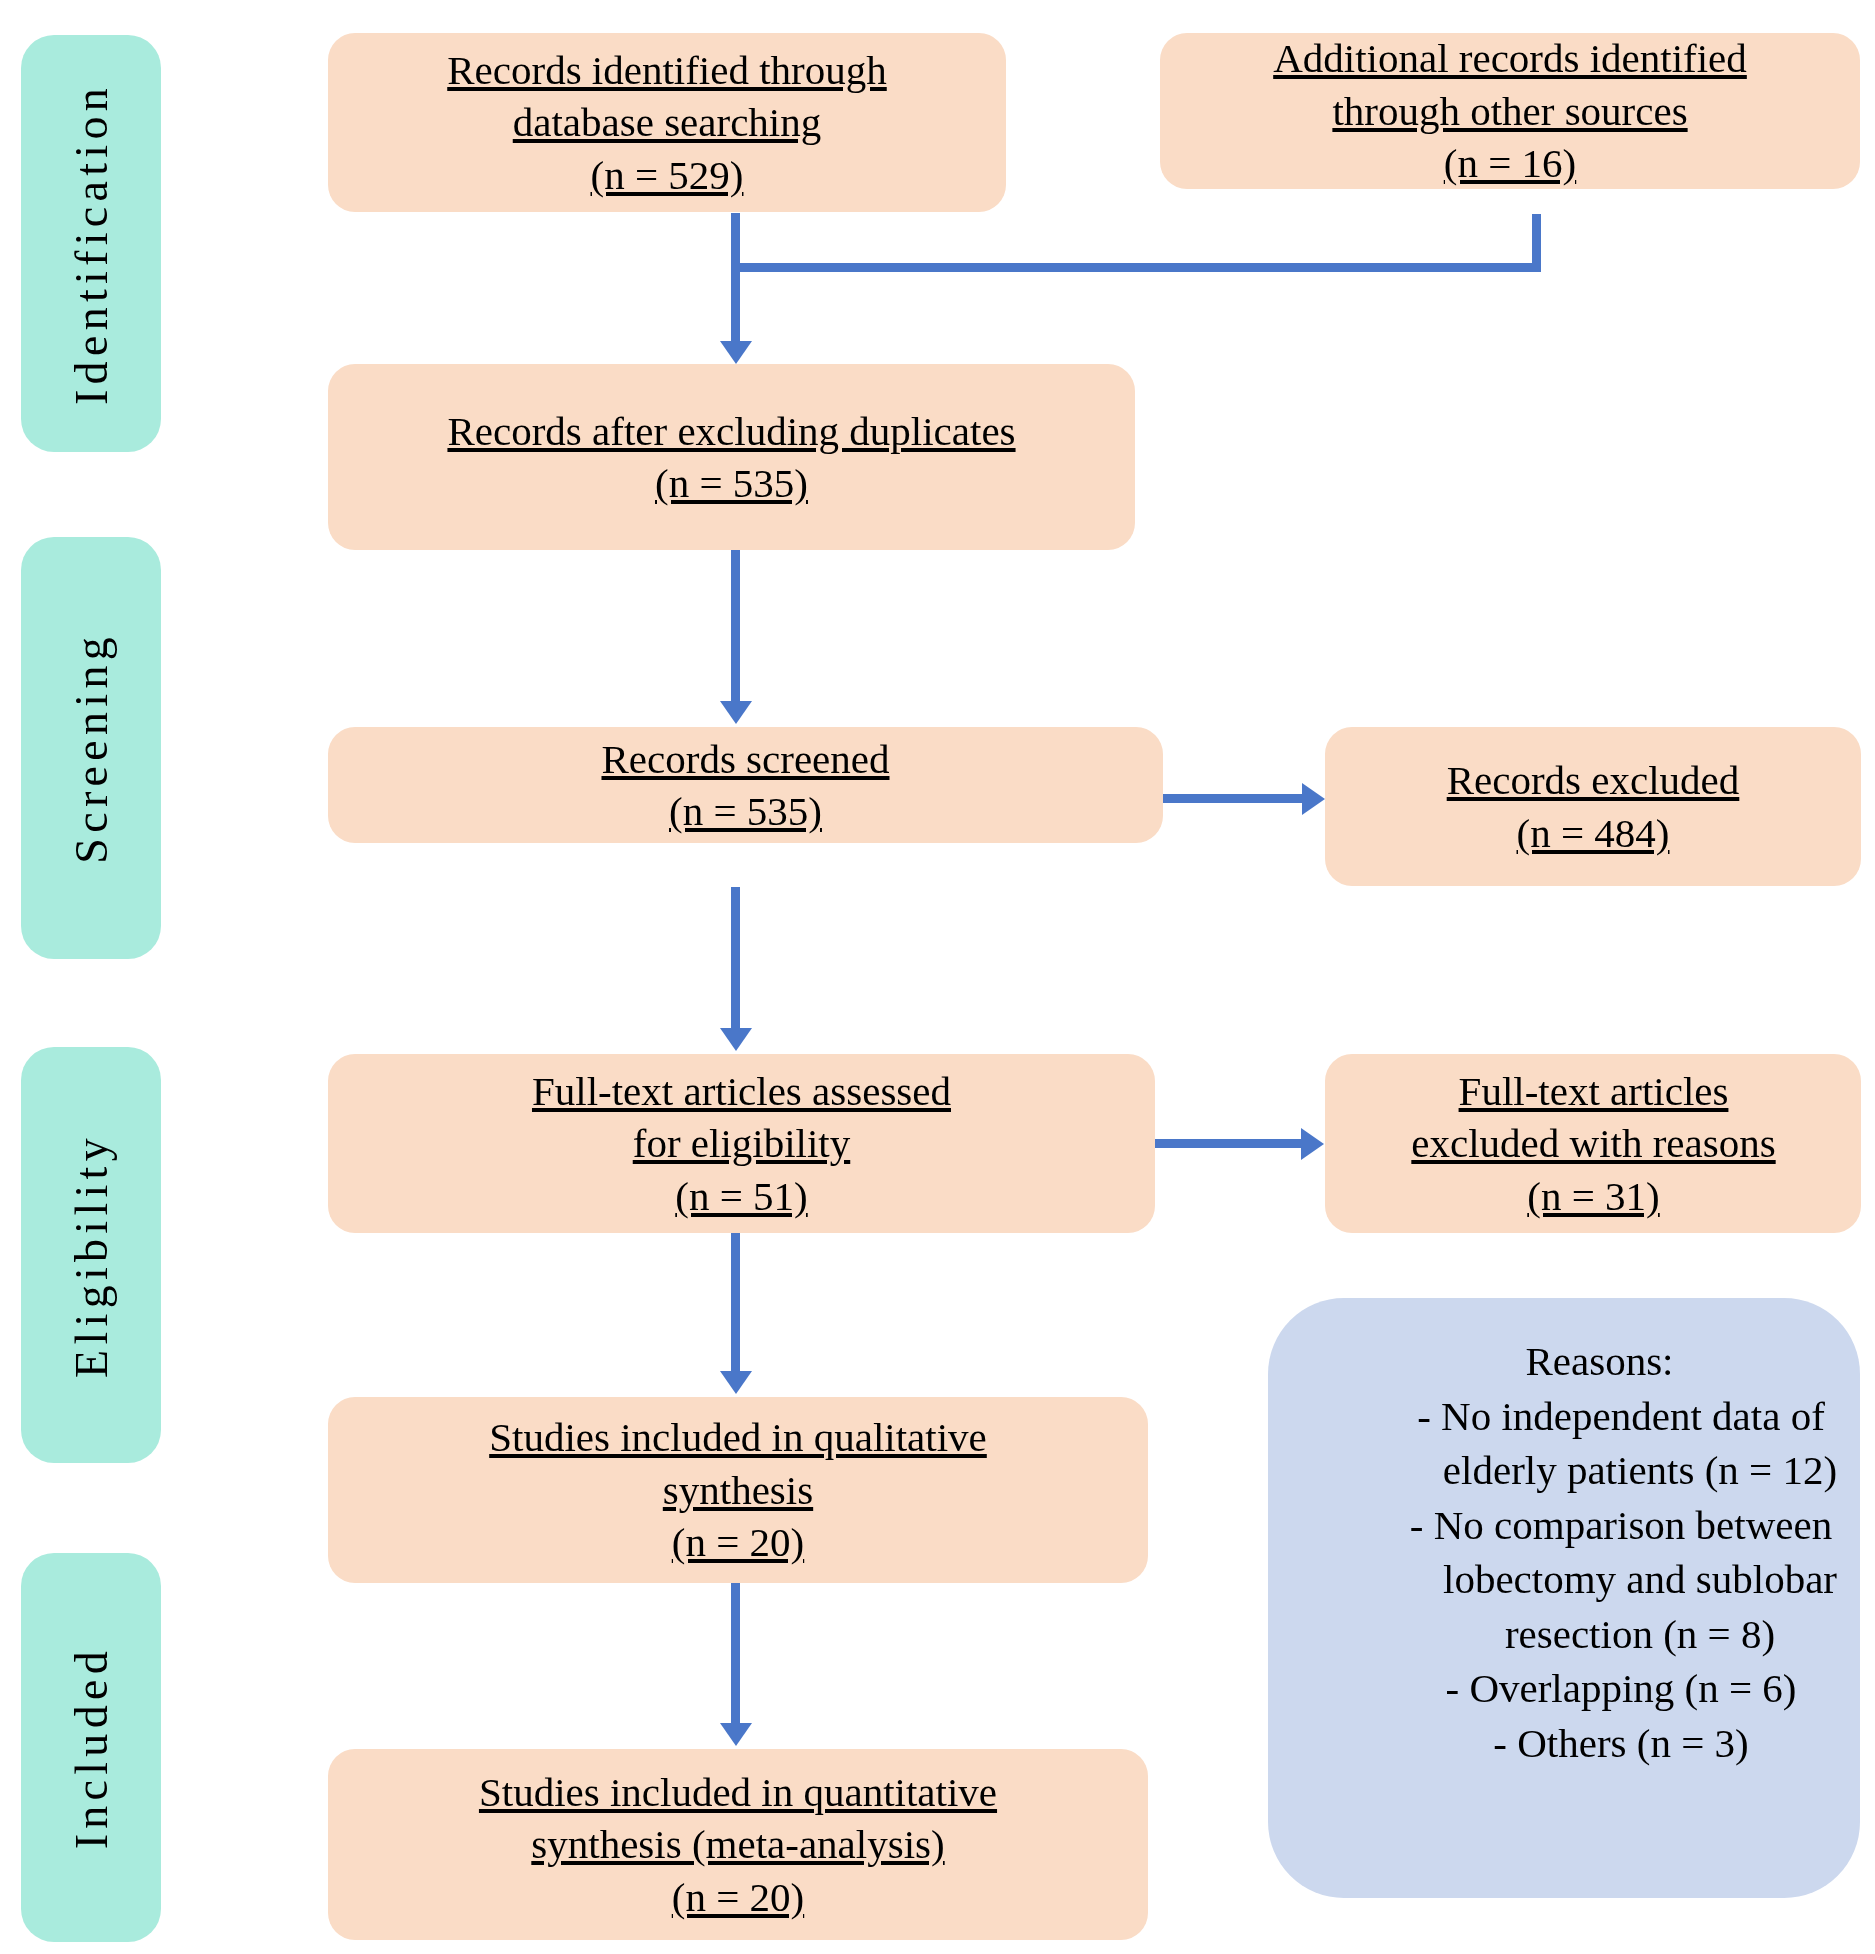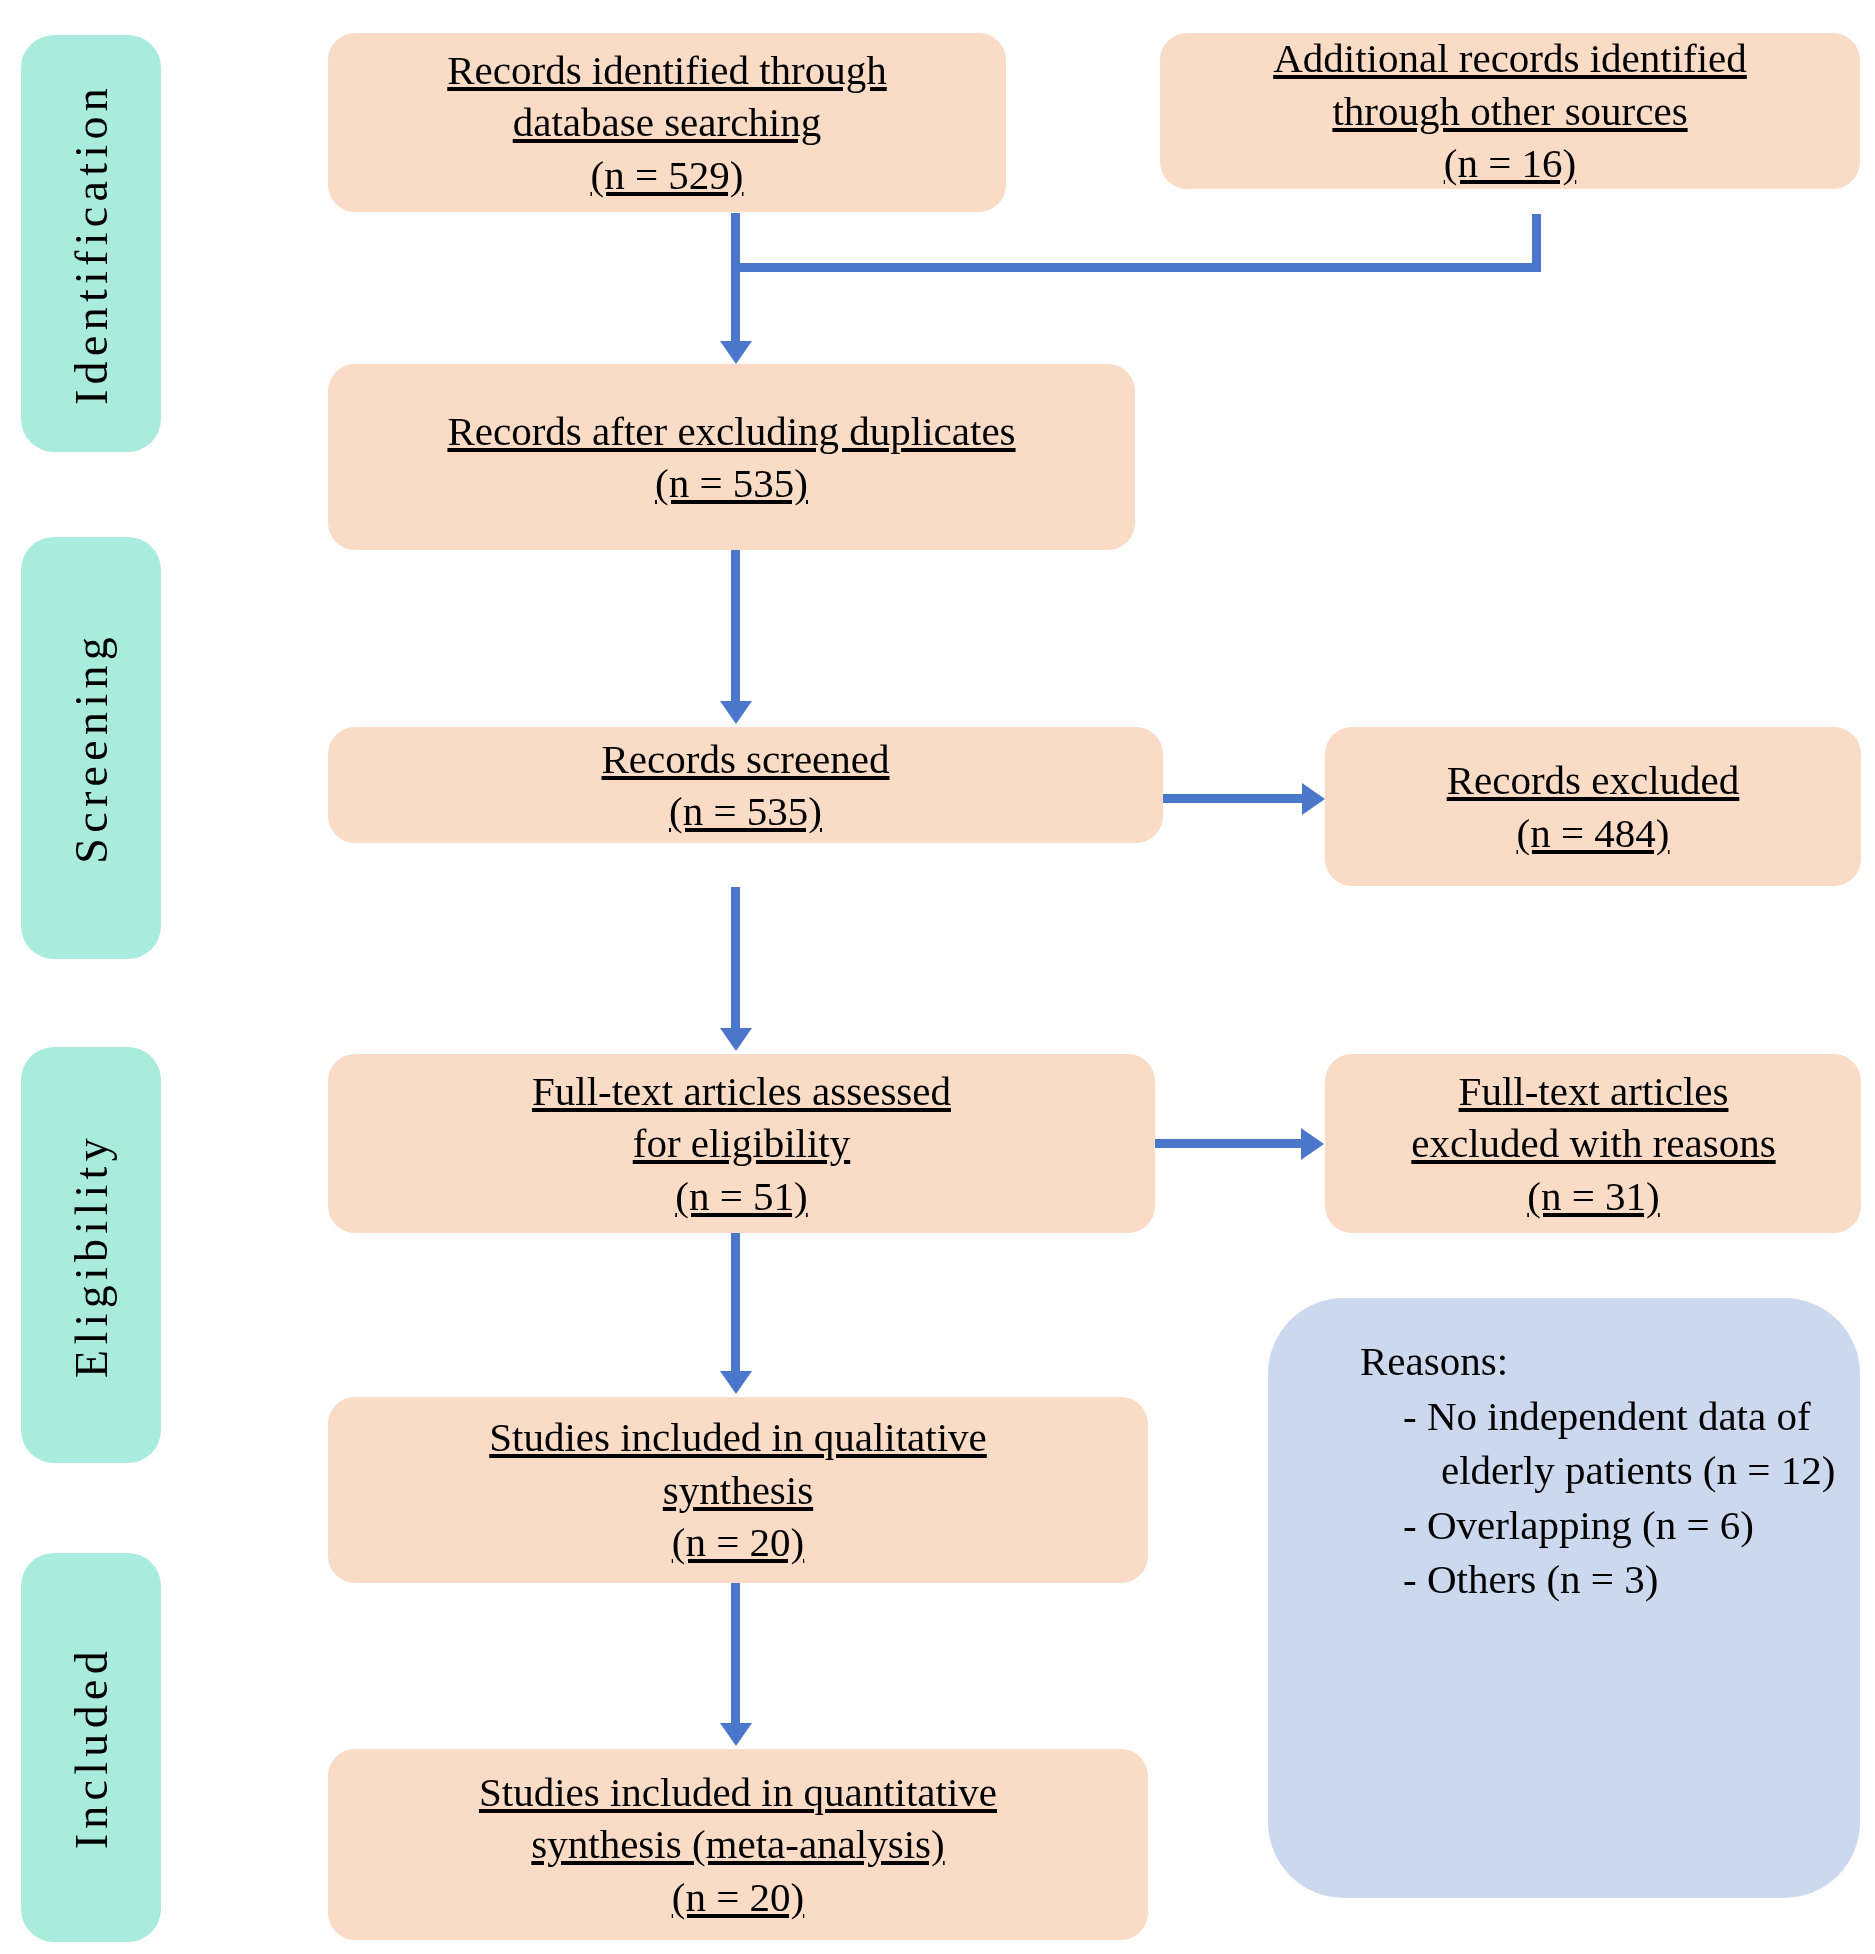--- a/index.html
+++ b/index.html
@@ -75,20 +75,21 @@
   
   .reasons {
     position: absolute;
     left: 1268px; top: 1298px;
     width: 592px; height: 600px;
     background: var(--reasons-fill);
     border-radius: 76px;
     font-size: 41px;
     line-height: 1.33;
     padding: 36px 21px 0 92px;
+    text-align: center;
   }
   .reasons-item { padding-left: 38px; text-indent: -38px; margin-left: 43px; }
 </style>
 </head>
 <body>
 
 <div class="canvas">
 
   <div class="stage" style="top:35px;height:417px;">
     <span class="stage-label">Identification</span>
@@ -152,18 +153,19 @@
   <div class="arrow-down" style="left:731px;top:550px;height:151px;"></div>
   <div class="arrow-right" style="left:1163px;top:794px;width:139px;"></div>
   <div class="arrow-down" style="left:731px;top:887px;height:141px;"></div>
   <div class="arrow-right" style="left:1155px;top:1139px;width:146px;"></div>
   <div class="arrow-down" style="left:731px;top:1233px;height:138px;"></div>
   <div class="arrow-down" style="left:731px;top:1583px;height:140px;"></div>
 
   <div class="reasons">
     <div class="reasons-heading">Reasons:</div>
     <div class="reasons-item">- No independent data of elderly patients (n = 12)</div>
+    <div class="reasons-item">- No comparison between lobectomy and sublobar resection (n = 8)</div>
     <div class="reasons-item">- Overlapping (n = 6)</div>
     <div class="reasons-item">- Others (n = 3)</div>
   </div>
 
 </div>
 
 
 </body></html>

